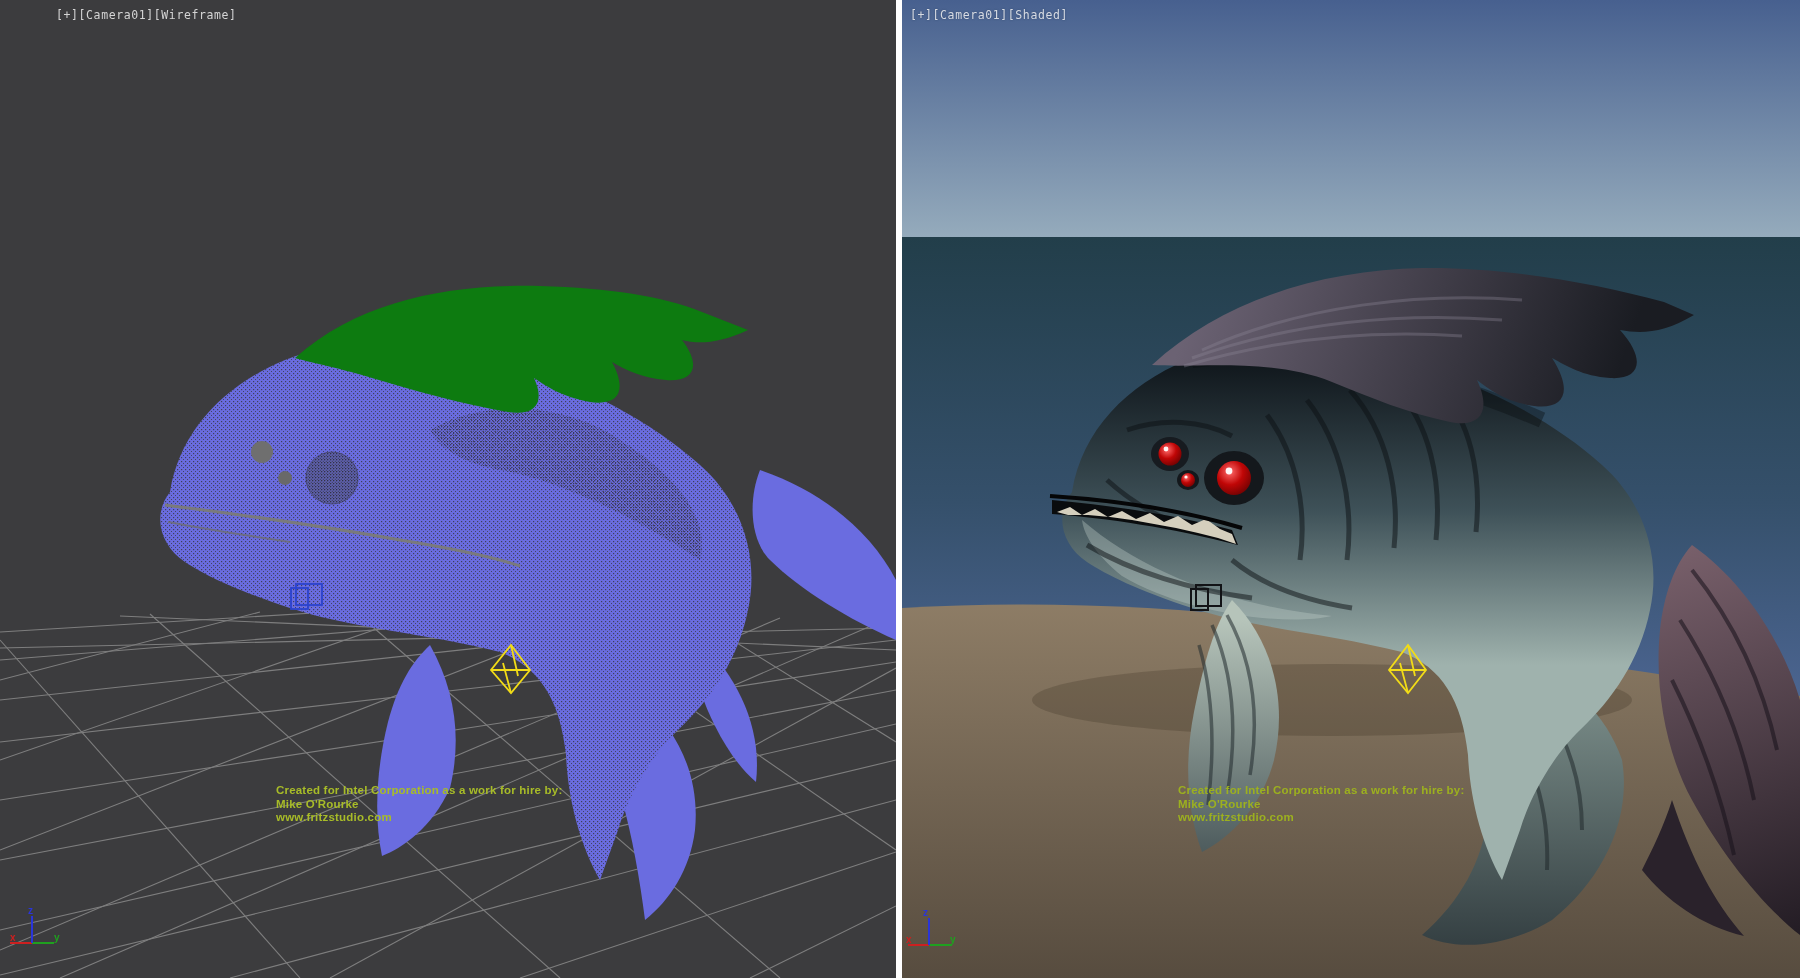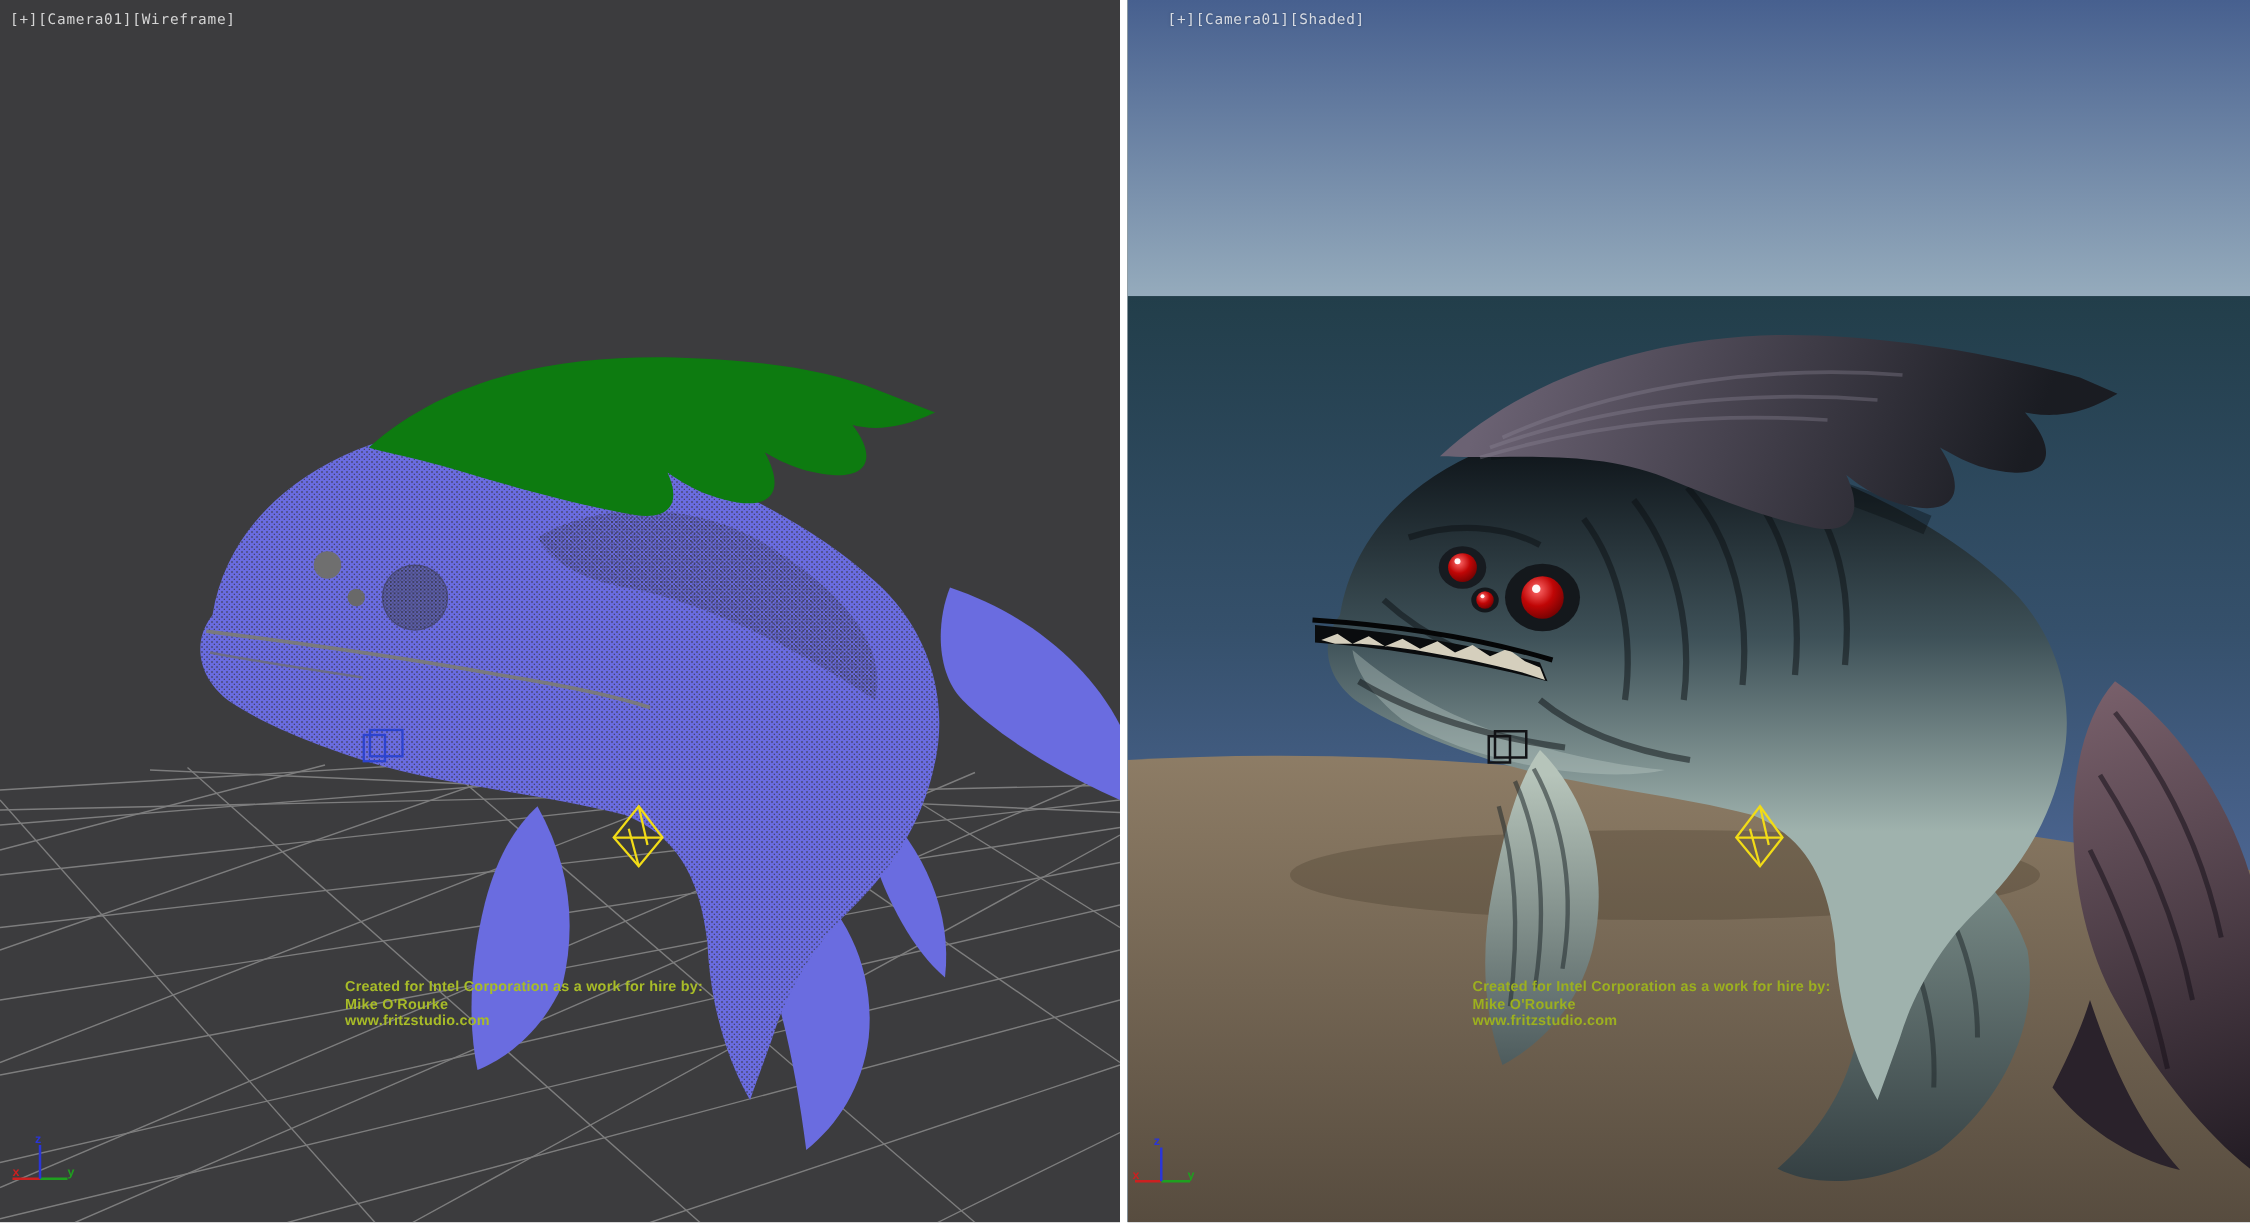--- a/index.html
+++ b/index.html
@@ -5,22 +5,22 @@
   html,body{margin:0;padding:0;background:#ffffff;}
   .stage{position:relative;width:1800px;height:978px;overflow:hidden;background:#ffffff;
          font-family:"Liberation Sans",sans-serif;}
   .viewport{position:absolute;top:0;height:978px;overflow:hidden;}
   .viewport.left{left:0;width:896px;background:#3c3c3e;}
   .viewport.right{left:902px;width:898px;background:#223e4a;}
   .vp-divider{position:absolute;top:0;left:896px;width:6px;height:978px;background:#ffffff;cursor:col-resize;}
   .scene{position:absolute;top:0;left:0;}
   .vp-label{position:absolute;top:8px;left:8px;font-family:"DejaVu Sans Mono",monospace;
             font-size:11.5px;letter-spacing:.6px;cursor:pointer;user-select:none;}
-  .viewport.left .vp-label{color:#d4d4d4;}
-  .viewport.right .vp-label{color:#d7dbe3;text-shadow:0 0 2px rgba(40,60,90,.6);margin-left:24px;}
+  .viewport.left .vp-label{color:#d4d4d4;margin-left:48px;}
+  .viewport.right .vp-label{color:#d7dbe3;text-shadow:0 0 2px rgba(40,60,90,.6);}
   .watermark{position:absolute;left:276px;top:784px;font-size:11.5px;font-weight:bold;
              line-height:13.5px;letter-spacing:.2px;white-space:nowrap;pointer-events:none;}
   .viewport.left .watermark{color:#a8bc28;}
   .viewport.right .watermark{color:#9cb01f;}
   .axis-tripod{position:absolute;left:2px;top:902px;width:70px;height:64px;pointer-events:none;}
   .axis-tripod text{font-family:"Liberation Sans",sans-serif;font-size:10px;font-weight:bold;}
 </style>
 </head>
 <body>
 

